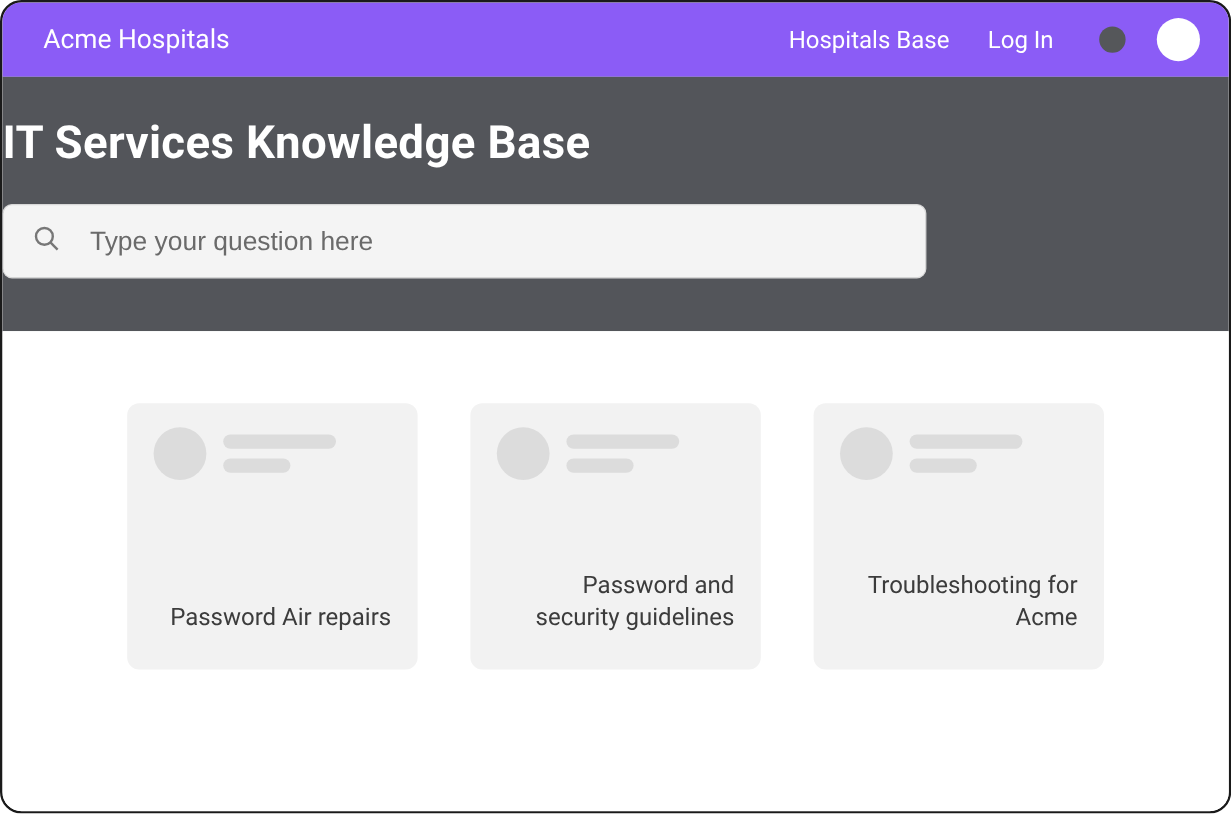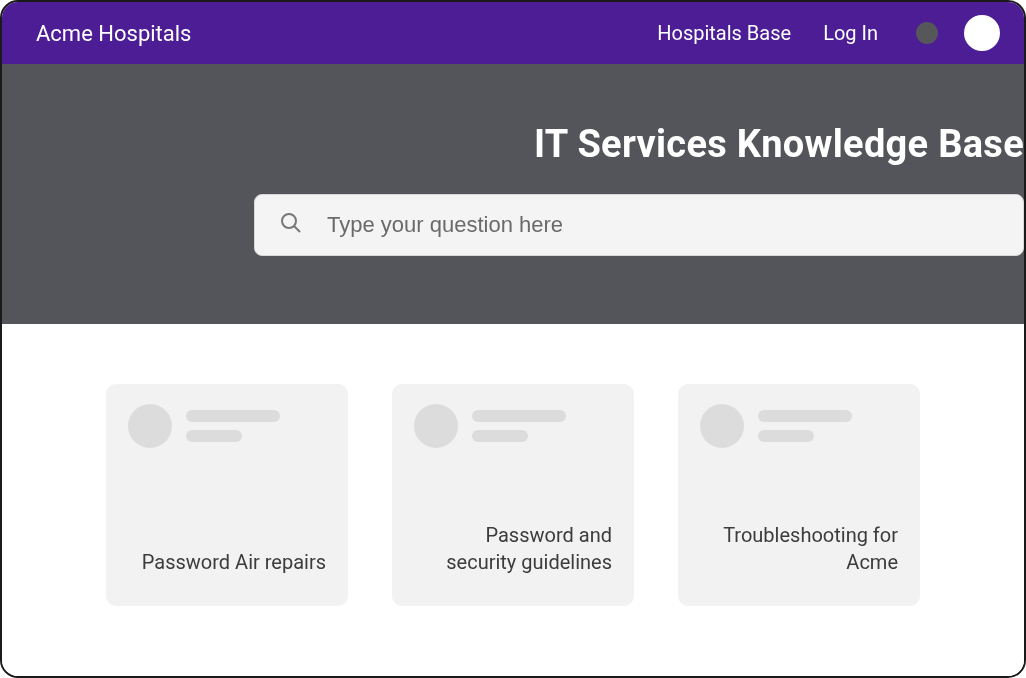--- a/index.html
+++ b/index.html
@@ -14,21 +14,21 @@
       width: 1026px;
       height: 678px;
       border: 2px solid #1a1a1a;
       border-radius: 18px;
       overflow: hidden;
       display: flex;
       flex-direction: column;
       background: #fff;
     }
     .titlebar {
-      background: #4c1d95;
+      background: #8b5cf6;
       color: #fff;
       height: 62px;
       display: flex;
       align-items: center;
       padding: 0 24px 0 34px;
       gap: 20px;
     }
     .brand {
       font-size: 22px;
       font-weight: 400;
@@ -50,24 +50,24 @@
     }
     .avatar {
       width: 36px;
       height: 36px;
       border-radius: 50%;
       background: #fff;
       margin-left: 6px;
     }
     .hero {
       background: #53555a;
-      height: 260px;
-      display: flex;
-      flex-direction: column;
-      align-items: flex-end;
+      height: 212px;
+      display: flex;
+      flex-direction: column;
+      align-items: flex-start;
       justify-content: center;
       gap: 28px;
       padding: 30px 0 40px;
     }
     .hero-title {
       color: #fff;
       font-size: 38px;
       font-weight: 700;
       letter-spacing: 0.3px;
     }

